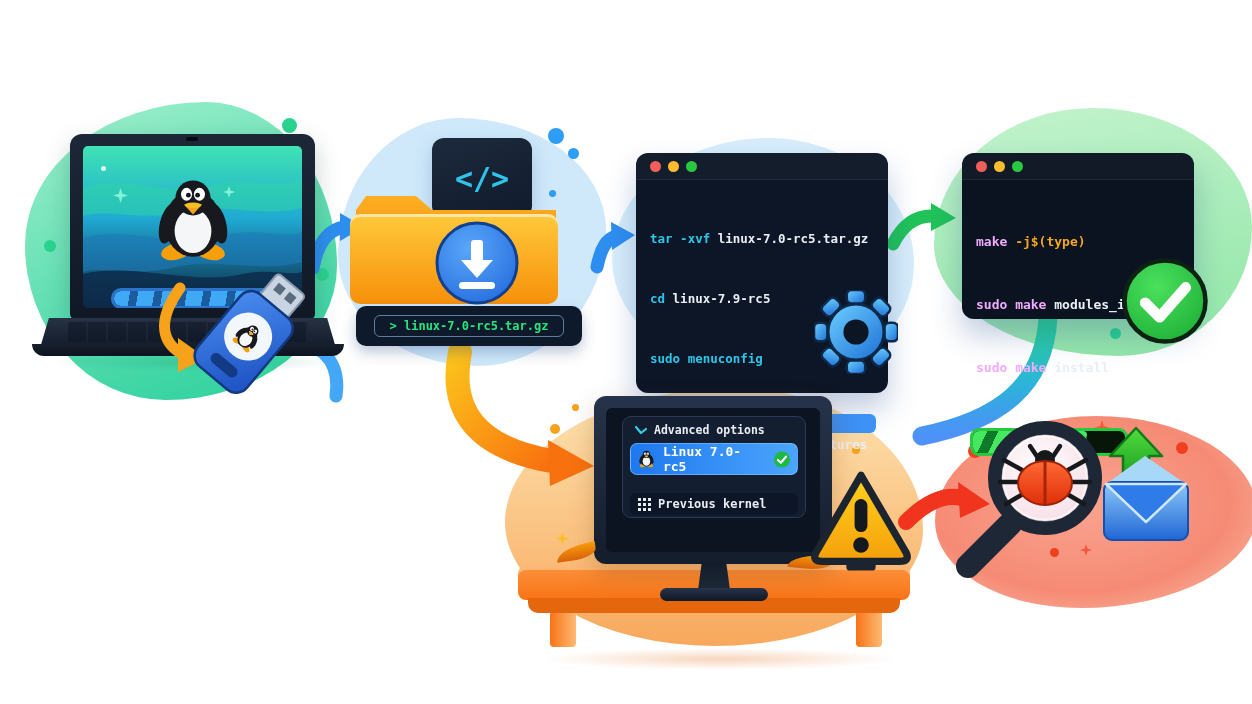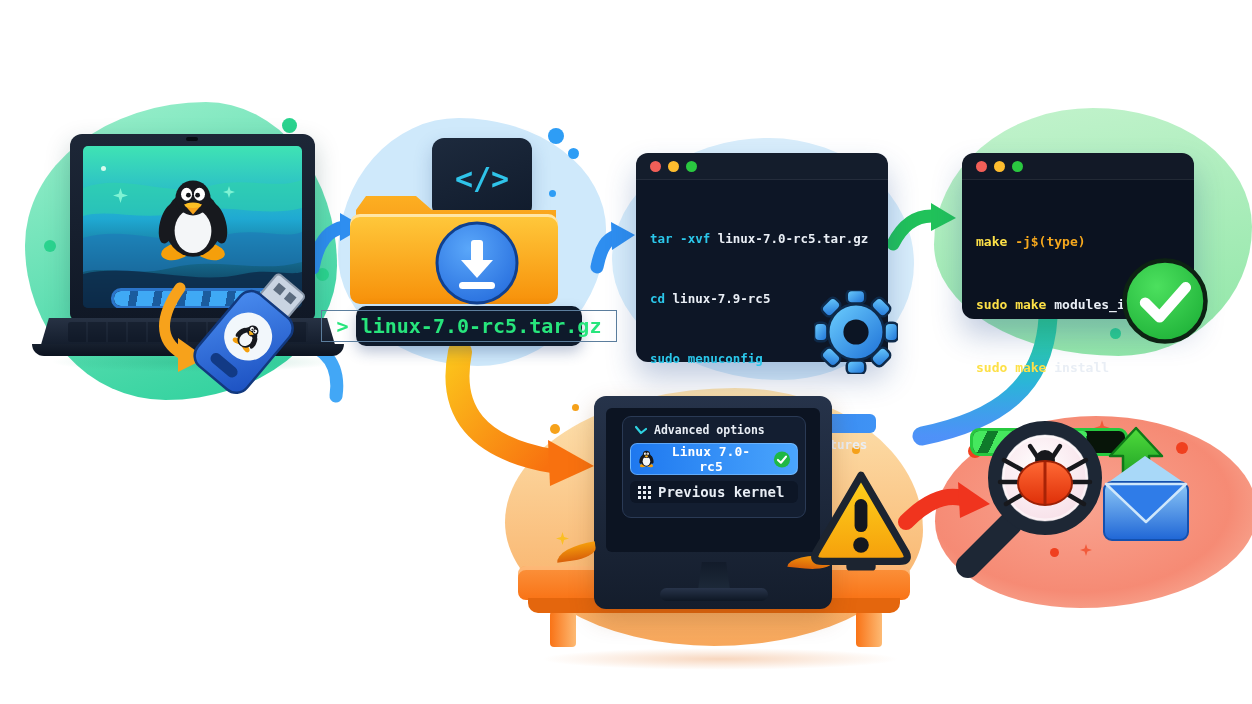--- a/index.html
+++ b/index.html
@@ -35,56 +35,56 @@
     border-radius:12px;display:flex;align-items:center;justify-content:center;z-index:3;box-shadow:0 8px 18px rgba(40,80,140,.25);}
   #code-card span{font-family:"DejaVu Sans Mono",monospace;font-weight:bold;font-size:30px;color:#2fc4ea;}
   #folder-back{left:356px;top:194px;width:200px;height:100px;z-index:4;
     background:linear-gradient(180deg,#fdb022,#ef7d0a);border-radius:10px;
     clip-path:polygon(0 100%,0 16%,5% 2%,30% 2%,38% 16%,100% 16%,100% 100%);}
   #folder-front{left:350px;top:214px;width:208px;height:90px;z-index:4;border-radius:10px;
     background:linear-gradient(180deg,#ffc93c,#f79009);box-shadow:inset 0 3px 0 rgba(255,255,255,.55);}
   #download-btn{left:434px;top:220px;z-index:5;}
   #file-label{left:356px;top:306px;width:226px;height:40px;z-index:4;background:#0e1a2b;border-radius:10px;
     box-shadow:0 6px 14px rgba(30,60,120,.3);display:flex;align-items:center;justify-content:center;}
-  #file-label .inner{border:1.5px solid #5c7e9d;border-radius:0;padding:3px 15px;
-    font-family:"DejaVu Sans Mono",monospace;font-weight:bold;font-size:20px;color:#27e57c;white-space:nowrap;}
+  #file-label .inner{border:1.5px solid #5c7e9d;border-radius:6px;padding:3px 15px;
+    font-family:"DejaVu Sans Mono",monospace;font-weight:bold;font-size:12px;color:#27e57c;white-space:nowrap;}
 
   
   .term{background:#0d1626;border-radius:12px;box-shadow:0 16px 30px rgba(30,70,140,.28);}
   .term-head{height:26px;border-bottom:1px solid rgba(255,255,255,.07);display:flex;align-items:center;gap:7px;padding-left:14px;
     background:rgba(255,255,255,.03);border-radius:12px 12px 0 0;}
   .tl{width:11px;height:11px;border-radius:50%;}
   .tl.r{background:#f25f58}.tl.y{background:#fdbc2e}.tl.g{background:#2ac840}
   .term-body{padding:9px 14px 0 14px;font-family:"DejaVu Sans Mono",monospace;font-weight:bold;white-space:pre;}
-  #terminal-build{left:636px;top:153px;width:252px;height:209px;}
+  #terminal-build{left:636px;top:153px;width:252px;height:240px;}
   #terminal-build .term-body{font-size:12.5px;line-height:20px;}
   #terminal-install{left:962px;top:153px;width:232px;height:166px;background:#0b1220;}
   #terminal-install .term-body{font-size:13px;line-height:21px;}
-  .c-cyan{color:#2bc7ea}.c-white{color:#e9eef5}.c-green{color:#fde047}
+  .c-cyan{color:#2bc7ea}.c-white{color:#e9eef5}.c-green{color:#f0abfc}
   .c-orange{color:#f5a71d}.c-yellow{color:#f2d024}.c-muted{color:#aeb9c6}
   #kmenu{margin:5px 12px 0 12px;font-family:"DejaVu Sans Mono",monospace;font-weight:bold;font-size:12.5px;}
   #kmenu .sel{background:linear-gradient(90deg,#2b77e6,#3f93f5);border-radius:6px;color:#ffffff;
     padding:2px 8px;margin-bottom:2px;}
   #kmenu .item{padding:1px 8px 1px 16px;line-height:18px;white-space:pre;}
   #install-progress{margin:8px 14px 0 8px;width:152px;height:22px;border:3px solid #27c93f;border-radius:9px;
     background:#081509;overflow:hidden;}
   #install-progress .fill{height:100%;border-radius:4px;
     background:repeating-linear-gradient(115deg,#45e85e 0 13px,#0f7a2a 13px 23px);}
 
   
-  #monitor{left:594px;top:396px;width:238px;height:213px;background:linear-gradient(180deg,#26334a,#141d2c);
+  #monitor{left:594px;top:396px;width:238px;height:168px;background:linear-gradient(180deg,#26334a,#141d2c);
     border-radius:12px;z-index:4;box-shadow:0 10px 24px rgba(120,60,10,.25);}
   #monitor-screen{position:absolute;left:12px;top:12px;width:214px;height:144px;background:#0c1422;border-radius:6px;overflow:hidden;}
   #boot-panel{position:absolute;left:16px;top:8px;width:182px;height:100px;background:#131e31;border:1px solid #2a3a55;border-radius:9px;}
   .boot-row{display:flex;align-items:center;gap:7px;font-family:"DejaVu Sans Mono",monospace;font-weight:bold;color:#e8edf4;}
   #boot-advanced{padding:6px 10px 4px 12px;font-size:11.5px;}
   #boot-selected{margin:2px 7px;height:30px;border-radius:7px;padding:0 6px;font-size:13px;color:#fff;
-    background:linear-gradient(90deg,#1e78ef,#4aa5fd);border:1px solid rgba(150,205,255,.5);text-align:center;}
+    background:linear-gradient(90deg,#1e78ef,#4aa5fd);border:1px solid rgba(150,205,255,.5);}
   #boot-selected .grow{flex:1;}
-  #boot-previous{margin:6px 7px;height:22px;border-radius:6px;background:#0d1626;padding:0 8px;font-size:14px;}
+  #boot-previous{margin:18px 7px;height:22px;border-radius:6px;background:#0d1626;padding:0 8px;font-size:12px;}
   #monitor-neck{left:698px;top:562px;width:32px;height:28px;z-index:4;background:linear-gradient(180deg,#121b2a,#1d2939);
     clip-path:polygon(12% 0,88% 0,100% 100%,0 100%);}
   #monitor-foot{left:660px;top:588px;width:108px;height:13px;border-radius:7px;z-index:4;background:linear-gradient(180deg,#28344a,#0e1724);}
 
   
   #desk-top{left:518px;top:566px;width:392px;height:34px;z-index:3;border-radius:8px;
     background:linear-gradient(180deg,#fb923c,#f97316);box-shadow:inset 0 4px 0 rgba(255,230,190,.45);}
   #desk-edge{left:528px;top:598px;width:372px;height:15px;z-index:3;background:#e4660d;border-radius:0 0 10px 10px;}
   .desk-leg{top:611px;width:26px;height:36px;z-index:2;background:linear-gradient(90deg,#f97316,#fdba74);border-radius:4px;}
   #desk-shadow{left:540px;top:648px;width:360px;height:22px;z-index:0;border-radius:50%;

